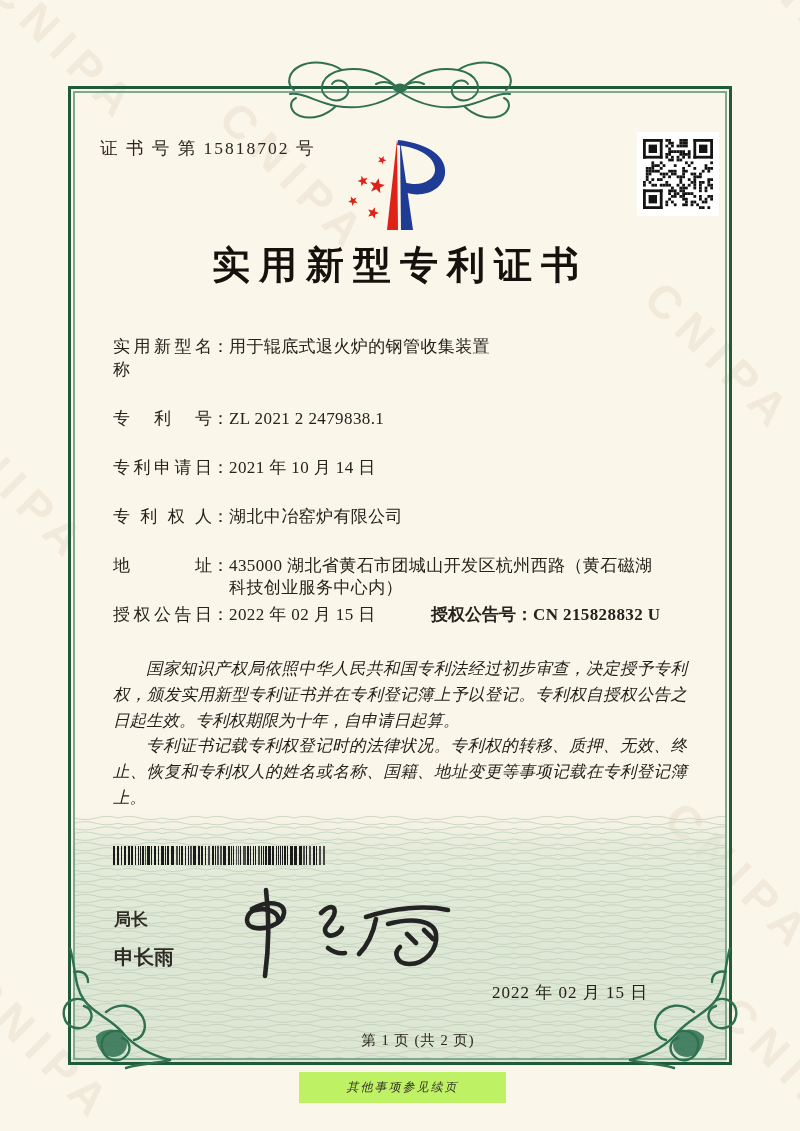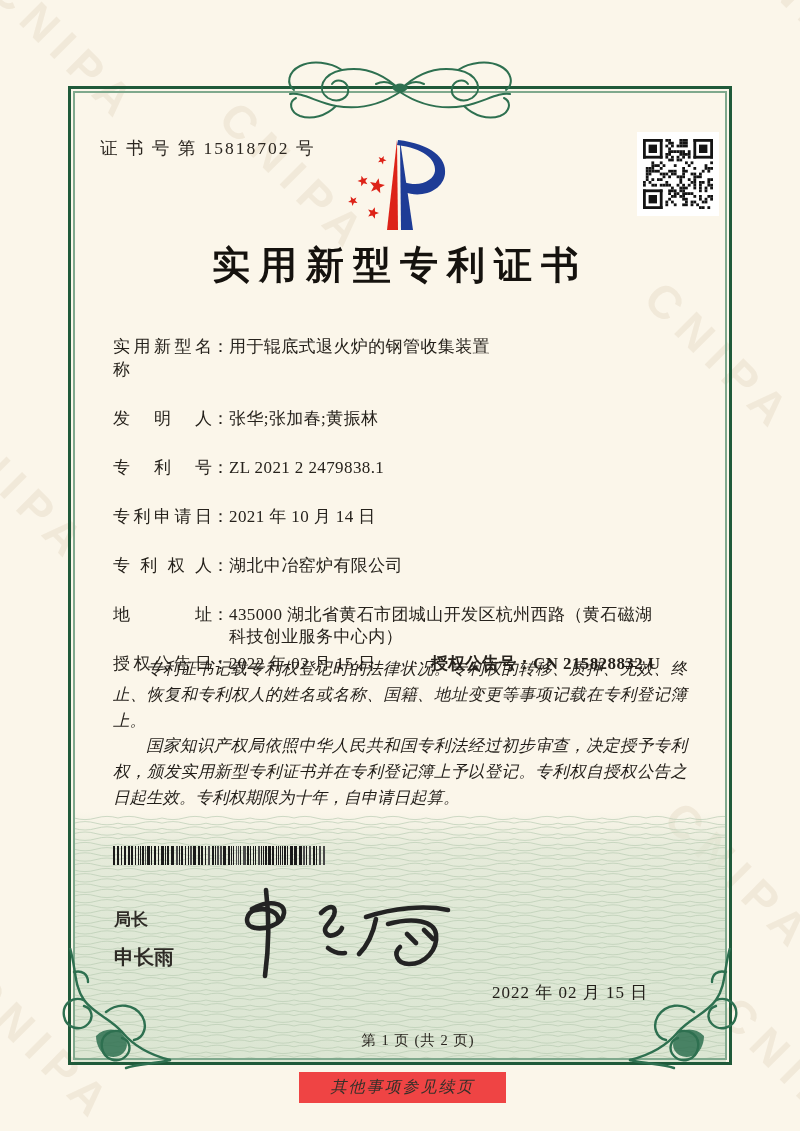--- a/index.html
+++ b/index.html
@@ -43,22 +43,22 @@
   .sig-role{position:absolute;left:114px;top:908px;font-family:"Liberation Sans","DejaVu Sans",sans-serif;
             font-weight:600;font-size:17px;color:#2e2b26;}
   .sig-name{position:absolute;left:114px;top:944px;font-family:"Liberation Sans","DejaVu Sans",sans-serif;
             font-weight:600;font-size:20px;color:#2e2b26;}
   .sig-script{position:absolute;left:218px;top:882px;}
   .sig-date{position:absolute;left:455px;top:981px;width:230px;text-align:center;
             font-size:17px;letter-spacing:1px;color:#211d18;}
   
   .page-info{position:absolute;left:68px;top:1031px;width:700px;text-align:center;
              font-size:14.5px;letter-spacing:1px;color:#2b2721;}
-  .cont-box{position:absolute;left:299px;top:1072px;width:207px;height:31px;background:#ef4444;
-            display:flex;align-items:center;justify-content:center;font-size:16px;
+  .cont-box{position:absolute;left:299px;top:1072px;width:207px;height:31px;background:#bef264;
+            display:flex;align-items:center;justify-content:center;font-size:12px;
             font-style:italic;letter-spacing:2px;color:#35302a;}
   .orn{position:absolute;}
   svg{display:block;}
 </style>
 </head>
 <body>
 
 <div class="page">
 
   <div class="wm" style="left:-30px;top:20px;">CNIPA</div>
@@ -377,31 +377,30 @@
         <rect x="56" y="67.19999999999999" width="2.8" height="2.8" fill="#141414"></rect>
         <rect x="58.8" y="67.19999999999999" width="2.8" height="2.8" fill="#141414"></rect>
         <rect x="64.39999999999999" y="67.19999999999999" width="2.8" height="2.8" fill="#141414"></rect>
       </svg>
   </div>
 
   <div class="title">实用新型专利证书</div>
 
   <div class="fields" id="fields">
       <div class="frow"><span class="flabel">实用新型名称</span><span class="fcolon">：</span><span class="fvalue">用于辊底式退火炉的钢管收集装置</span></div>
-      <div class="frow"><span class="flabel">发明人</span><span class="fcolon">：</span><span class="fvalue">张华;张加春;黄振林</span></div>
       <div class="frow"><span class="flabel">专利号</span><span class="fcolon">：</span><span class="fvalue">ZL 2021 2 2479838.1</span></div>
       <div class="frow"><span class="flabel">专利申请日</span><span class="fcolon">：</span><span class="fvalue">2021 年 10 月 14 日</span></div>
       <div class="frow"><span class="flabel">专利权人</span><span class="fcolon">：</span><span class="fvalue">湖北中冶窑炉有限公司</span></div>
       <div class="frow two-line"><span class="flabel">地址</span><span class="fcolon">：</span><span class="fvalue">435000 湖北省黄石市团城山开发区杭州西路（黄石磁湖<br>科技创业服务中心内）</span></div>
       <div class="frow"><span class="flabel">授权公告日</span><span class="fcolon">：</span><span class="fvalue">2022 年 02 月 15 日</span><span class="fsecond"><span class="flabel">授权公告号</span><span class="fcolon">：</span><span class="fvalue">CN 215828832 U</span></span></div>
     </div>
 
   <div class="paras" id="paras">
+      <p>国家知识产权局依照中华人民共和国专利法经过初步审查，决定授予专利权，颁发实用新型专利证书并在专利登记簿上予以登记。专利权自授权公告之日起生效。专利权期限为十年，自申请日起算。</p>
       <p>专利证书记载专利权登记时的法律状况。专利权的转移、质押、无效、终止、恢复和专利权人的姓名或名称、国籍、地址变更等事项记载在专利登记簿上。</p>
-      <p>国家知识产权局依照中华人民共和国专利法经过初步审查，决定授予专利权，颁发实用新型专利证书并在专利登记簿上予以登记。专利权自授权公告之日起生效。专利权期限为十年，自申请日起算。</p>
     </div>
 
   <svg class="barcode" id="barcode" width="218" height="19">
       <rect x="0" y="0" width="2" height="19" fill="#1a1a1a"></rect>
       <rect x="4" y="0" width="2" height="19" fill="#1a1a1a"></rect>
       <rect x="8" y="0" width="1" height="19" fill="#1a1a1a"></rect>
       <rect x="11" y="0" width="2" height="19" fill="#1a1a1a"></rect>
       <rect x="15" y="0" width="2" height="19" fill="#1a1a1a"></rect>
       <rect x="18" y="0" width="2" height="19" fill="#1a1a1a"></rect>
       <rect x="22" y="0" width="1" height="19" fill="#1a1a1a"></rect>

